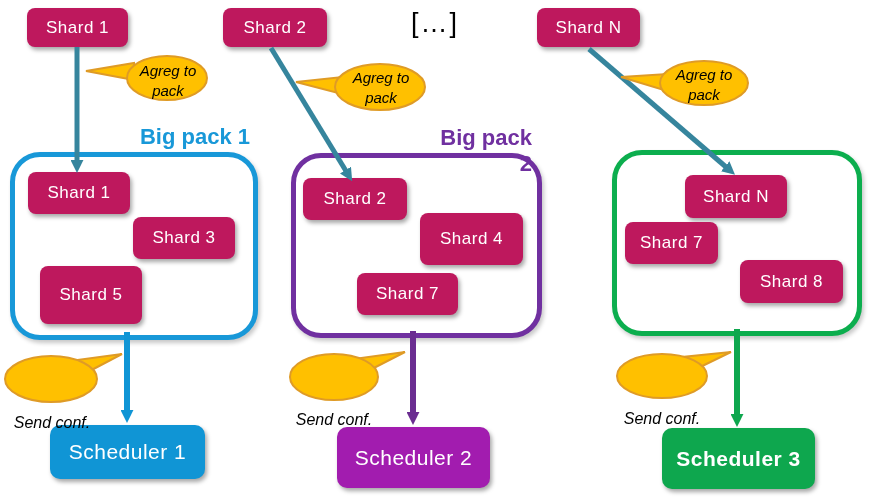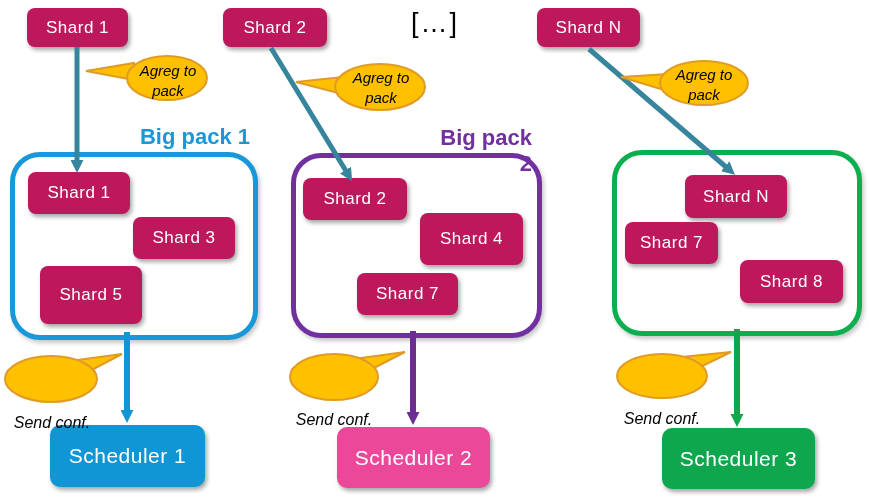--- a/index.html
+++ b/index.html
@@ -36,23 +36,23 @@
   .pl2{left:422px;top:125px;width:110px;color:#7030A0;}
   .pl3{left:746px;top:121px;width:110px;color:#0CAE4E;}
   
   .scheduler{
     position:absolute;color:#ffffff;border-radius:10px;
     display:flex;align-items:center;justify-content:center;
     font-size:21px;letter-spacing:.5px;
     box-shadow:2px 3px 4px rgba(0,0,0,0.35);
     z-index:3;
   }
-  .sch1{left:50px;top:425px;width:155px;height:62px;background:#1095D5;}
-  .sch2{left:337px;top:427px;width:153px;height:61px;background:#ec4899;}
-  .sch3{left:662px;top:428px;width:153px;height:61px;background:#0EA74E;}
+  .sch1{left:50px;top:425px;width:155px;height:54px;background:#1095D5;}
+  .sch2{left:337px;top:427px;width:153px;height:61px;background:#a21caf;}
+  .sch3{left:662px;top:428px;width:153px;height:61px;background:#0EA74E;font-weight:bold;}
   
   .bubble-text{
     position:absolute;color:#000;text-align:center;z-index:6;line-height:1.3;font-style:italic;
   }
   .agreg-text{font-size:15px;}
   .send-text{font-size:16px;margin-top:44px;}
   .at1{left:127px;top:61px;width:82px;}
   .at2{left:337px;top:68px;width:88px;}
   .at3{left:660px;top:65px;width:88px;}
   .st1{left:7px;top:369px;width:90px;}

